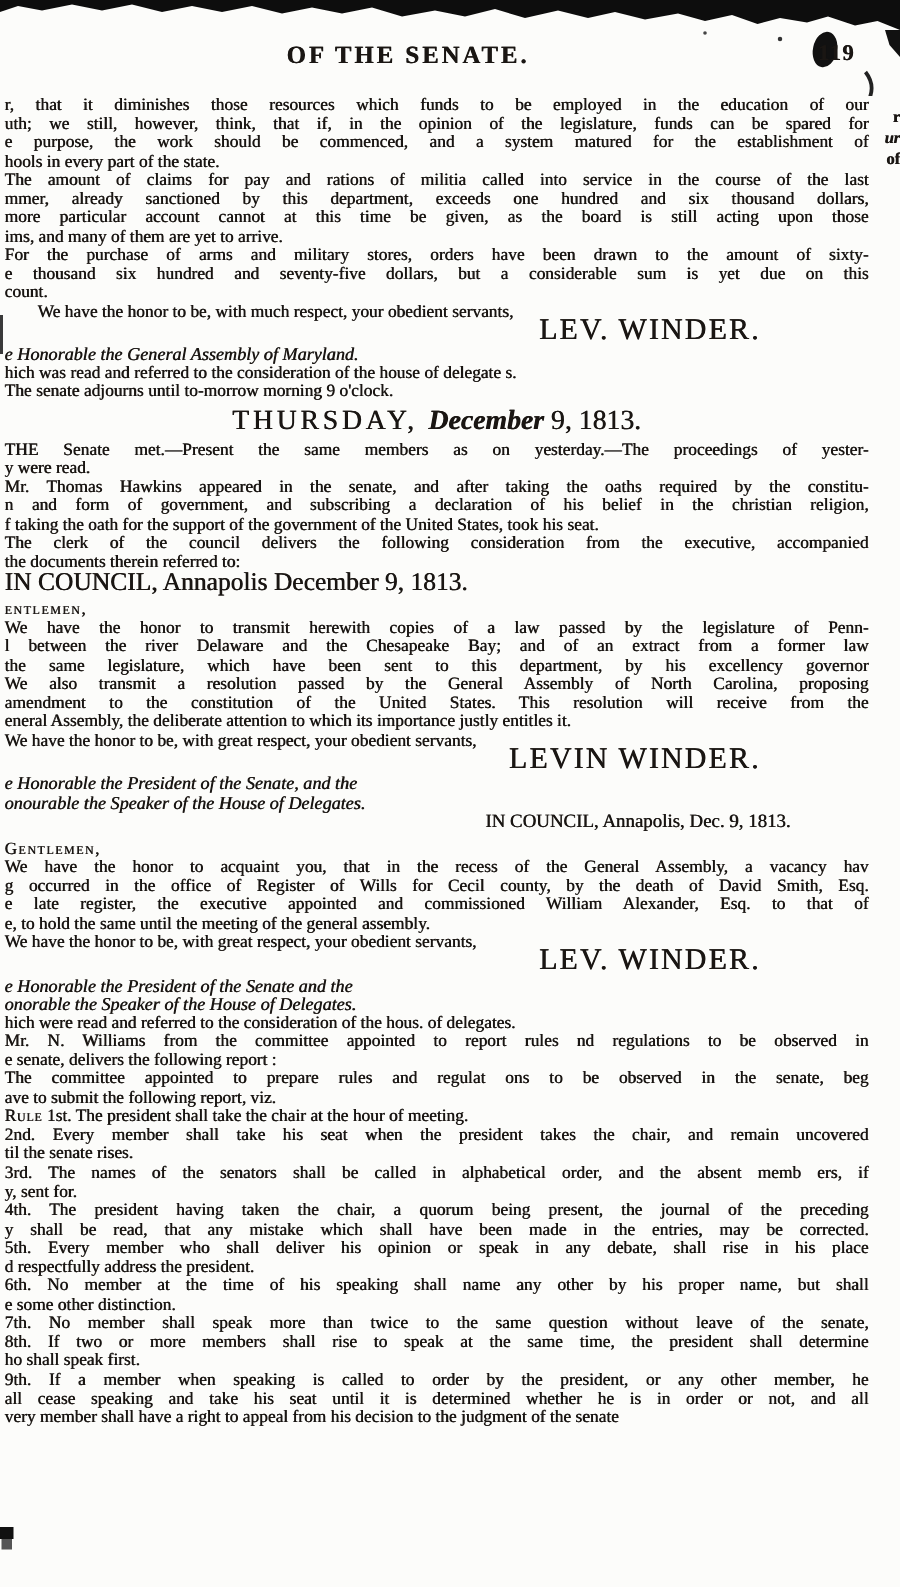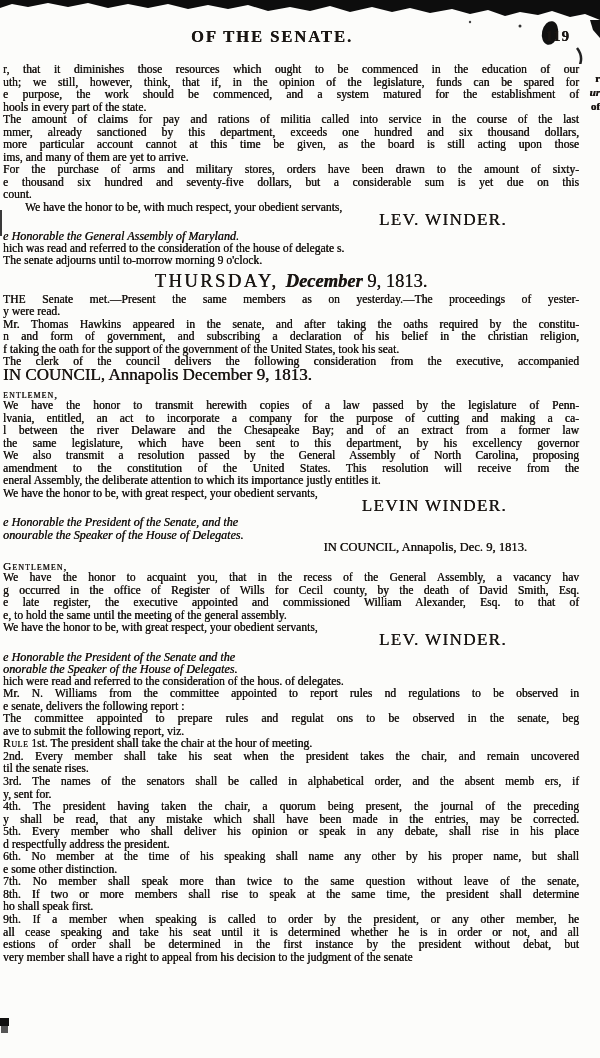--- a/index.html
+++ b/index.html
@@ -17,21 +17,21 @@
   }
   .hdr .pageno{position:absolute;right:30px;top:1px;font-size:15px;font-weight:bold;letter-spacing:1px;margin-left:32px;}
   
   .lines{position:absolute;top:64px;left:3px;right:21px;font-size:11.6px;line-height:12.55px;}
   .line{min-height:12.55px;white-space:normal;}
   .j{text-align:justify;text-align-last:justify;}
   .s{text-align:left;}
   .ind{padding-left:22px;}
   .it{font-style:italic;font-size:12.1px;}
   .it-gap{margin-top:4px;}
-  .sig{text-align:right;padding-right:72px;font-size:17px;letter-spacing:1.4px;margin-top:-1px;}
+  .sig{text-align:right;padding-right:72px;font-size:20px;letter-spacing:1.4px;margin-top:-1px;}
   .council{text-align:left;padding-right:72px;font-size:17px;}
   .council2{text-align:right;padding-right:52px;font-size:12.6px;}
   .gent{font-variant:small-caps;letter-spacing:1px;font-size:11.4px;margin-top:6px;}
   .head{text-align:center;font-size:18.5px;line-height:21px;margin:3px 0 2px;}
   .pt-caps{letter-spacing:2.5px;}
   .pt-it{font-style:italic;font-weight:bold;}
   .pt-sc{font-variant:small-caps;letter-spacing:0.5px;}
   
   .torn{position:absolute;top:0;left:0;}
   .mark-bl-1{position:absolute;left:0;top:1018px;width:9px;height:8px;background:#111;}
@@ -58,21 +58,21 @@
   <span class="edge-frag ef1">r</span>
   <span class="edge-frag ef2">ur</span>
   <span class="edge-frag ef3">of</span>
 
   <div class="hdr">
     <div class="title">OF THE SENATE.</div>
     <div class="pageno">119</div>
   </div>
 
   <div class="lines">
-      <div class="line j">r, that it diminishes those resources which ought to  be  commenced  in  the  education  of  our</div>
+      <div class="line j">r, that it diminishes those resources which funds to  be  employed  in  the  education  of  our</div>
       <div class="line j">uth; we still, however, think, that if, in the opinion of the legislature,  funds can be  spared for</div>
       <div class="line j">e purpose, the work should be  commenced, and a system  matured  for  the  establishment  of</div>
       <div class="line s">hools in every part of the state.</div>
       <div class="line j">The amount of claims for pay and rations of  militia called into service  in the course of  the last</div>
       <div class="line j">mmer, already sanctioned by this department, exceeds one hundred and  six  thousand  dollars,</div>
       <div class="line j">more particular account cannot at this time be given, as  the  board is  still  acting  upon  those</div>
       <div class="line s">ims, and many of them are yet to arrive.</div>
       <div class="line j">For the purchase of arms and military stores, orders have been drawn to  the amount of  sixty-</div>
       <div class="line j">e thousand six hundred and seventy-five  dollars,  but a considerable sum  is  yet  due on  this</div>
       <div class="line s">count.</div>
@@ -81,24 +81,24 @@
       <div class="line it it-gap">e Honorable the General Assembly of Maryland.</div>
       <div class="line s">hich was read and referred to the consideration of the house of delegate s.</div>
       <div class="line s">The senate adjourns until to-morrow morning 9 o'clock.</div>
       <div class="line head"><span class="pt-caps">THURSDAY, </span><span class="pt-it">December</span><span class="pt-rm"> 9, 1813.</span></div>
       <div class="line j">THE Senate met.—Present  the same  members as  on  yesterday.—The  proceedings  of  yester-</div>
       <div class="line s">y were read.</div>
       <div class="line j">Mr. Thomas Hawkins appeared in  the senate, and after taking the oaths required by the constitu-</div>
       <div class="line j">n and form of government, and subscribing a declaration of  his belief  in  the  christian  religion,</div>
       <div class="line s">f taking the oath for the support of the government of  the United States, took his seat.</div>
       <div class="line j">The clerk of the council delivers the following consideration from the executive, accompanied</div>
+      <div class="line s">the documents therein referred to:</div>
       <div class="line council">IN COUNCIL, Annapolis  December 9, 1813.</div>
       <div class="line gent">entlemen,</div>
       <div class="line j">We have the honor to transmit herewith  copies  of  a law  passed  by  the  legislature  of  Penn-</div>
-      <div class="line j">lvania, entitled, an act to incorporate a company for the purpose  of  cutting  and making  a  ca-</div>
       <div class="line j">l between the river Delaware  and  the Chesapeake Bay;  and of an extract  from a  former law</div>
       <div class="line j">the same legislature, which  have been sent  to  this  department,  by  his  excellency  governor</div>
       <div class="line j">We also transmit a resolution passed by the General  Assembly  of  North  Carolina,  proposing</div>
       <div class="line j">amendment to the constitution of the United  States.  This  resolution  will  receive  from  the</div>
       <div class="line s">eneral Assembly, the deliberate attention to which its importance justly  entitles it.</div>
       <div class="line s">We have the honor to be, with great respect, your obedient servants,</div>
       <div class="line sig">LEVIN WINDER.</div>
       <div class="line it it-gap">e Honorable the President of  the Senate,  and the</div>
       <div class="line it">onourable the Speaker of the House of Delegates.</div>
       <div class="line council2">IN COUNCIL, Annapolis, Dec. 9, 1813.</div>
@@ -125,21 +125,20 @@
       <div class="line j">y shall be read, that any mistake which shall have been made in the entries, may be corrected.</div>
       <div class="line j">5th. Every member who shall deliver his opinion or  speak in  any debate,  shall rise in his place</div>
       <div class="line s">d respectfully address the president.</div>
       <div class="line j">6th. No member at the time of his speaking shall name any other by  his proper  name,  but shall</div>
       <div class="line s">e some other distinction.</div>
       <div class="line j">7th. No member shall speak more than  twice to  the same question without leave  of the  senate,</div>
       <div class="line j">8th. If two or more members shall rise to speak at the same time, the president  shall  determine</div>
       <div class="line s">ho shall speak first.</div>
       <div class="line j">9th. If a member when speaking is called to order by the president, or any other  member,  he</div>
       <div class="line j">all cease speaking and take his seat until it is determined whether he is in order or not,  and all</div>
-      <div class="line j">estions of order shall be determined in the first instance  by  the president without  debat,  but</div>
       <div class="line s">very member shall have a right to appeal from his decision to the judgment  of  the senate</div>
     </div>
 
   <div class="mark-bl-1"></div>
   <div class="mark-bl-2"></div>
   <div class="sliver-left"></div>
 
 </div>
 
 </body></html>

